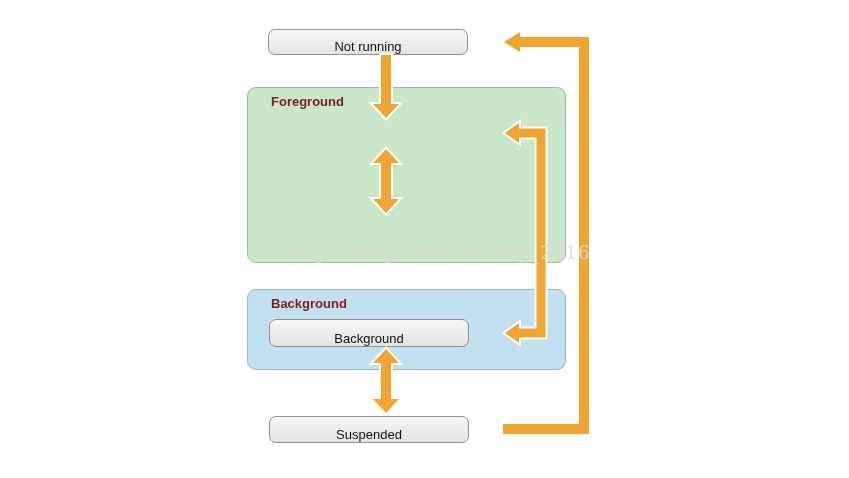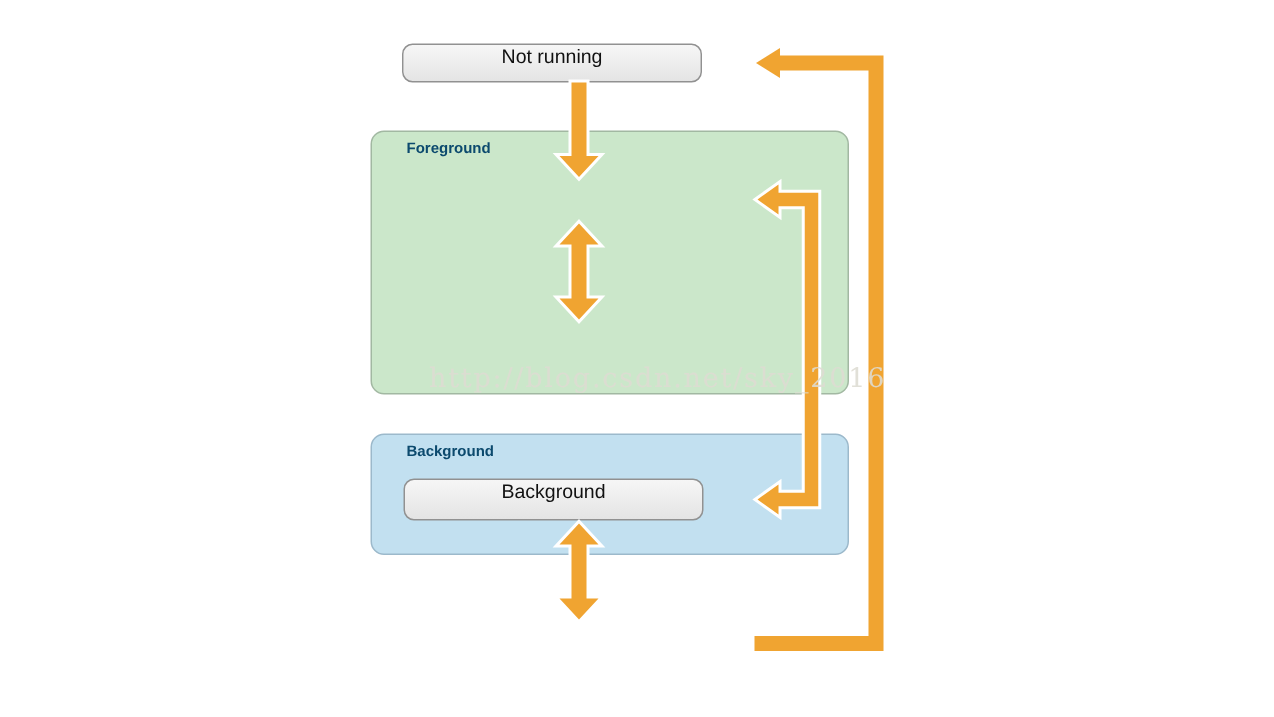--- a/index.html
+++ b/index.html
@@ -22,37 +22,37 @@
     background: #cbe7ca;
     border: 1px solid #a2b8a2;
   }
   .group-background {
     left: 247px; top: 289px; width: 319px; height: 81px;
     background: #c2e0f0;
     border: 1px solid #9cb9cb;
   }
   .group-label {
     position: absolute;
-    font-size: 10px;
+    font-size: 13px;
     font-weight: bold;
-    color: #0c4a6e;
+    color: #7f1d1d;
     z-index: 2;
   }
   .label-foreground { left: 271px; top: 94px; }
   .label-background { left: 271px; top: 296px; }
   .node {
     position: absolute;
     width: 200px;
     height: 26px;
     background: linear-gradient(#f6f6f6, #e4e4e4);
     border: 1px solid #919191;
     border-radius: 7px;
     box-sizing: border-box;
     display: flex;
-    align-items: flex-start;
+    align-items: flex-end;
     justify-content: center;
     font-size: 13px;
     color: #111;
     z-index: 2;
   }
   .node-not-running { left: 268px; top: 29px; }
   .node-inactive    { left: 269px; top: 120px; }
   .node-active      { left: 269px; top: 216px; height: 27px; }
   .node-background  { left: 269px; top: 319px; height: 28px; }
   .node-suspended   { left: 269px; top: 416px; height: 27px; }
@@ -87,20 +87,23 @@
 
   <div class="group-label label-foreground">Foreground</div>
   <div class="group-label label-background">Background</div>
 
   <div class="node node-not-running">
     <span>Not running</span>
   </div>
   <div class="node node-background">
     <span>Background</span>
   </div>
+  <div class="node node-suspended">
+    <span>Suspended</span>
+  </div>
 
   <svg class="arrow-layer" viewBox="0 0 849 478">
 
     <g>
       <path d="M503 429 H584 V42 H519" fill="none" stroke="#F0A431" stroke-width="10" stroke-linejoin="miter"></path>
       <polygon points="504,42 520,32 520,52" fill="#F0A431"></polygon>
     </g>
 
     <g>
       <polygon points="505,133 519,123 519,128.5 545.5,128.5 545.5,337.5 519,337.5 519,343 505,333 519,323 519,328.5 536.5,328.5 536.5,137.5 519,137.5 519,143" fill="#F0A431" stroke="#ffffff" stroke-width="4" paint-order="stroke" stroke-linejoin="miter"></polygon>

